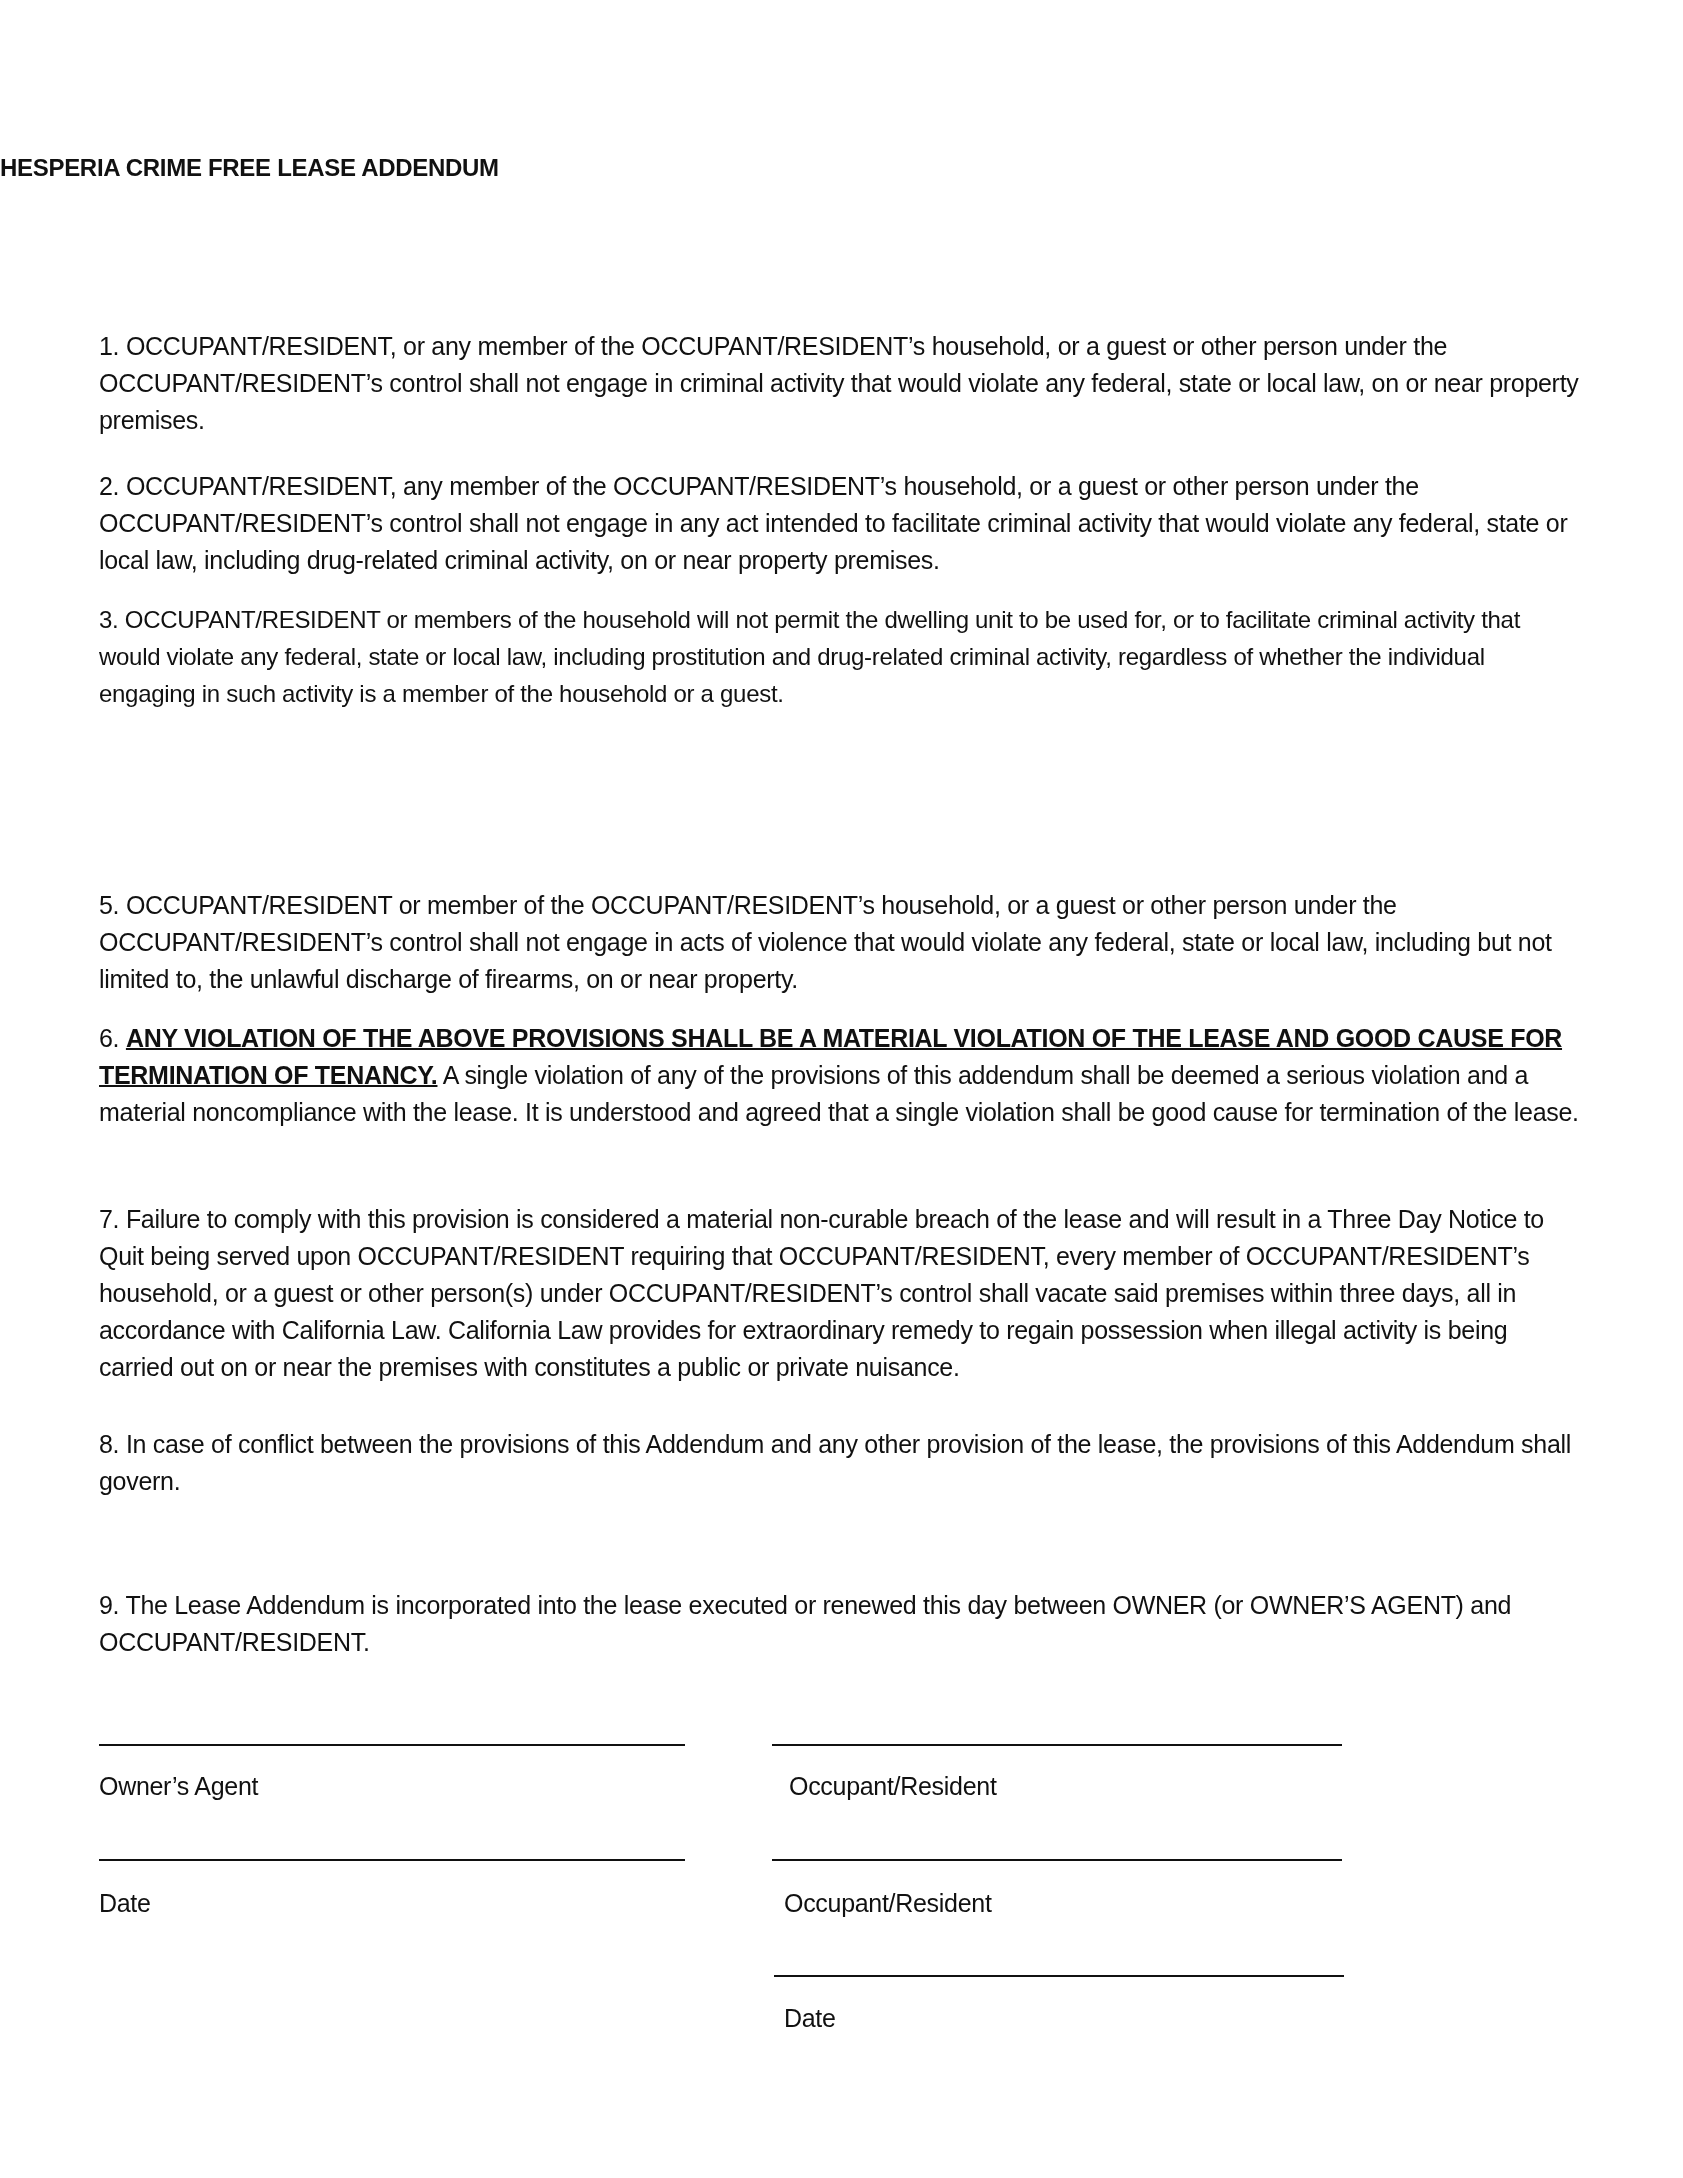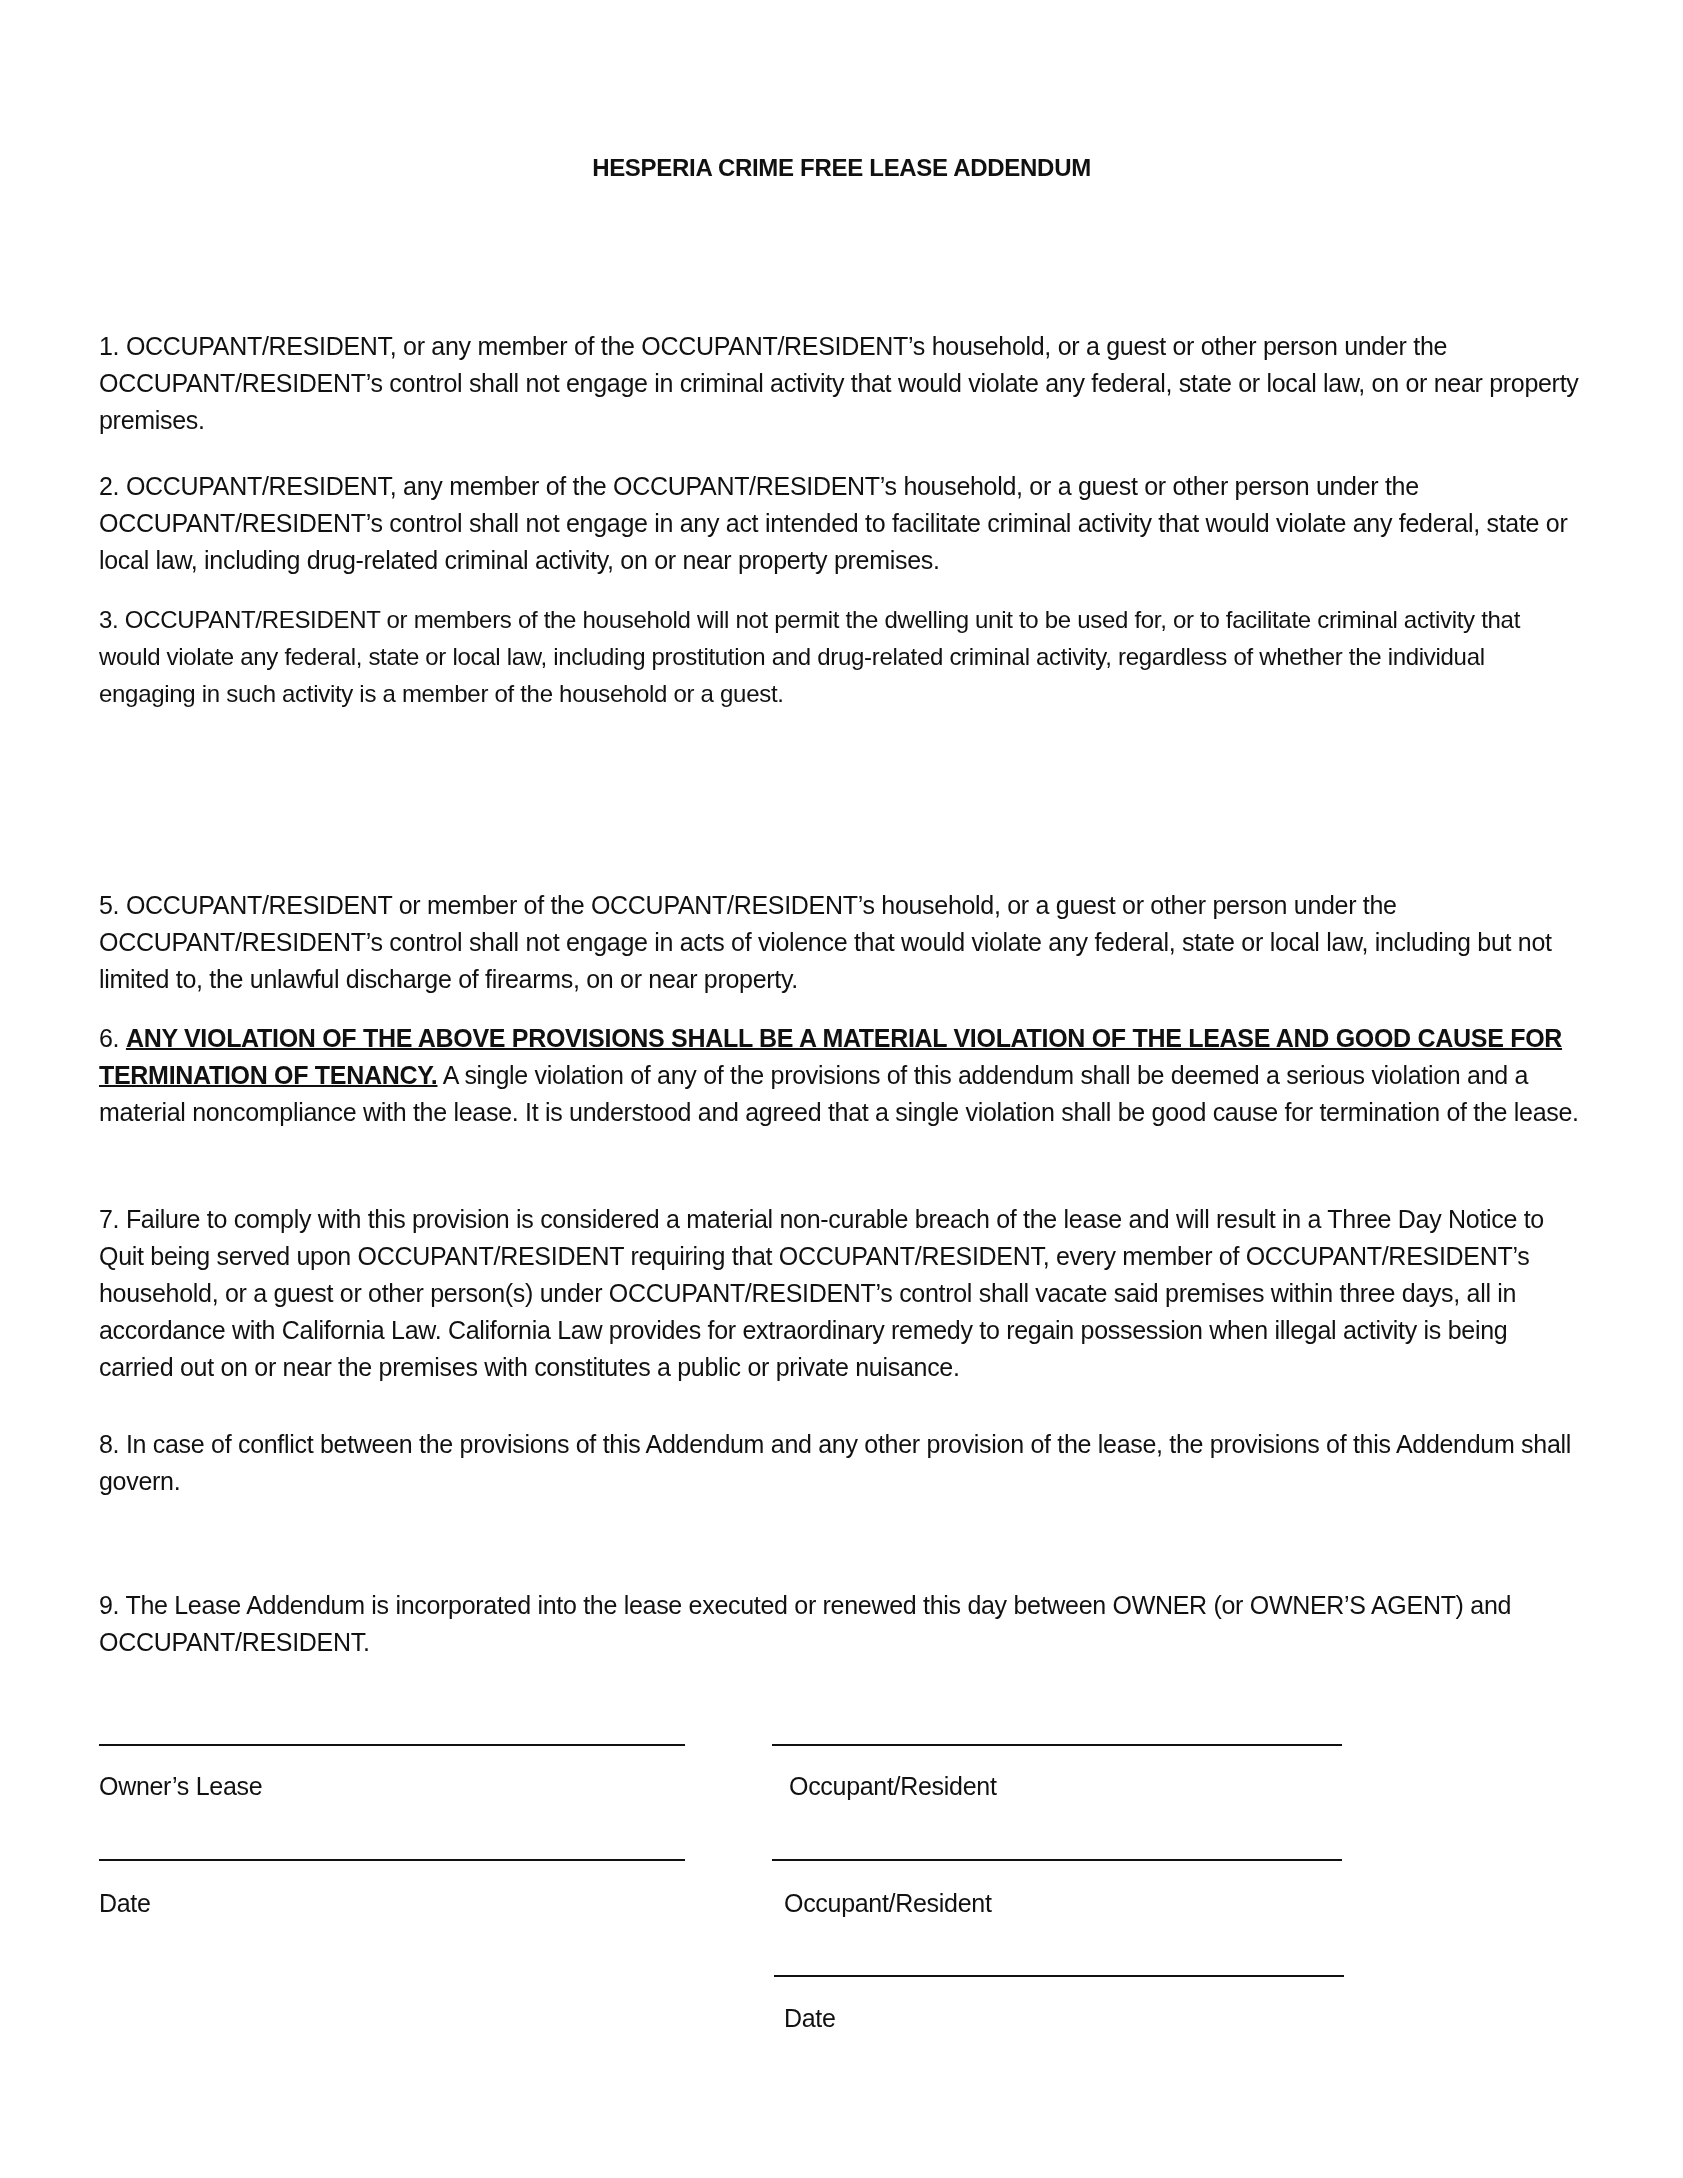--- a/index.html
+++ b/index.html
@@ -1,19 +1,19 @@
 <!DOCTYPE html>
 <html><head>
 <meta charset="utf-8">
 <style>
   html, body { margin: 0; padding: 0; background: #ffffff; }
   body { width: 1683px; height: 2178px; position: relative; overflow: hidden;
          font-family: "Liberation Sans", sans-serif; color: #111111; }
   .page { position: absolute; left: 0; top: 0; width: 1683px; height: 2178px; background: #fff; }
-  .title { position: absolute; top: 154px; left: 0; width: 1683px; text-align: center;
+  .title { position: absolute; top: 154px; left: 0; width: 1683px; text-align: left;
            font-weight: bold; font-size: 24px; letter-spacing: -0.3px; }
   .p { position: absolute; left: 99px; width: 1485px; font-size: 25px; line-height: 37px;
        letter-spacing: -0.3px; margin: 0; }
   .intro { top: 214px; }
   .blank { display: inline-block; width: 465px; border-bottom: 2px solid #111; height: 26px; vertical-align: baseline; }
   .u { font-weight: bold; text-decoration: underline; text-decoration-thickness: 2px; }
   .sig-line { position: absolute; height: 0; border-top: 2px solid #111; width: 586px; }
   .sig-label { position: absolute; font-size: 25px; letter-spacing: -0.3px; }
 </style>
 </head>
@@ -27,21 +27,21 @@
   <p class="p" style="top:468px;">2. OCCUPANT/RESIDENT, any member of the OCCUPANT/RESIDENT’s household, or a guest or other person under the OCCUPANT/RESIDENT’s control shall not engage in any act intended to facilitate criminal activity that would violate any federal, state or local law, including drug-related criminal activity, on or near property premises.</p>
   <p class="p" style="top:601px; font-size:24px;">3. OCCUPANT/RESIDENT or members of the household will not permit the dwelling unit to be used for, or to facilitate criminal activity that would violate any federal, state or local law, including prostitution and drug-related criminal activity, regardless of whether the individual engaging in such activity is a member of the household or a guest.</p>
   <p class="p" style="top:887px;">5. OCCUPANT/RESIDENT or member of the OCCUPANT/RESIDENT’s household, or a guest or other person under the OCCUPANT/RESIDENT’s control shall not engage in acts of violence that would violate any federal, state or local law, including but not limited to, the unlawful discharge of firearms, on or near property.</p>
   <p class="p" style="top:1020px;"><span>6. </span><span class="u">ANY VIOLATION OF THE ABOVE PROVISIONS SHALL BE A MATERIAL VIOLATION OF THE LEASE AND GOOD CAUSE FOR TERMINATION OF TENANCY.</span><span> A single violation of any of the provisions of this addendum shall be deemed a serious violation and a material noncompliance with the lease. It is understood and agreed that a single violation shall be good cause for termination of the lease.</span></p>
   <p class="p" style="top:1201px;">7. Failure to comply with this provision is considered a material non-curable breach of the lease and will result in a Three Day Notice to Quit being served upon OCCUPANT/RESIDENT requiring that OCCUPANT/RESIDENT, every member of OCCUPANT/RESIDENT’s household, or a guest or other person(s) under OCCUPANT/RESIDENT’s control shall vacate said premises within three days, all in accordance with California Law. California Law provides for extraordinary remedy to regain possession when illegal activity is being carried out on or near the premises with constitutes a public or private nuisance.</p>
   <p class="p" style="top:1426px;">8. In case of conflict between the provisions of this Addendum and any other provision of the lease, the provisions of this Addendum shall govern.</p>
   <p class="p" style="top:1547px;margin-top:40px;">9. The Lease Addendum is incorporated into the lease executed or renewed this day between OWNER (or OWNER’S AGENT) and OCCUPANT/RESIDENT.</p>
 
   <div class="sig-line" style="left:99px; top:1744px;"></div>
   <div class="sig-line" style="left:772px; top:1744px; width:570px;"></div>
-  <div class="sig-label" style="left:99px; top:1772px;">Owner’s Lease</div>
+  <div class="sig-label" style="left:99px; top:1772px;">Owner’s Agent</div>
   <div class="sig-label" style="left:789px; top:1772px;">Occupant/Resident</div>
 
   <div class="sig-line" style="left:99px; top:1859px;"></div>
   <div class="sig-line" style="left:772px; top:1859px; width:570px;"></div>
   <div class="sig-label" style="left:99px; top:1889px;">Date</div>
   <div class="sig-label" style="left:784px; top:1889px;">Occupant/Resident</div>
 
   <div class="sig-line" style="left:774px; top:1975px; width:570px;"></div>
   <div class="sig-label" style="left:784px; top:2004px;">Date</div>
 </div>

